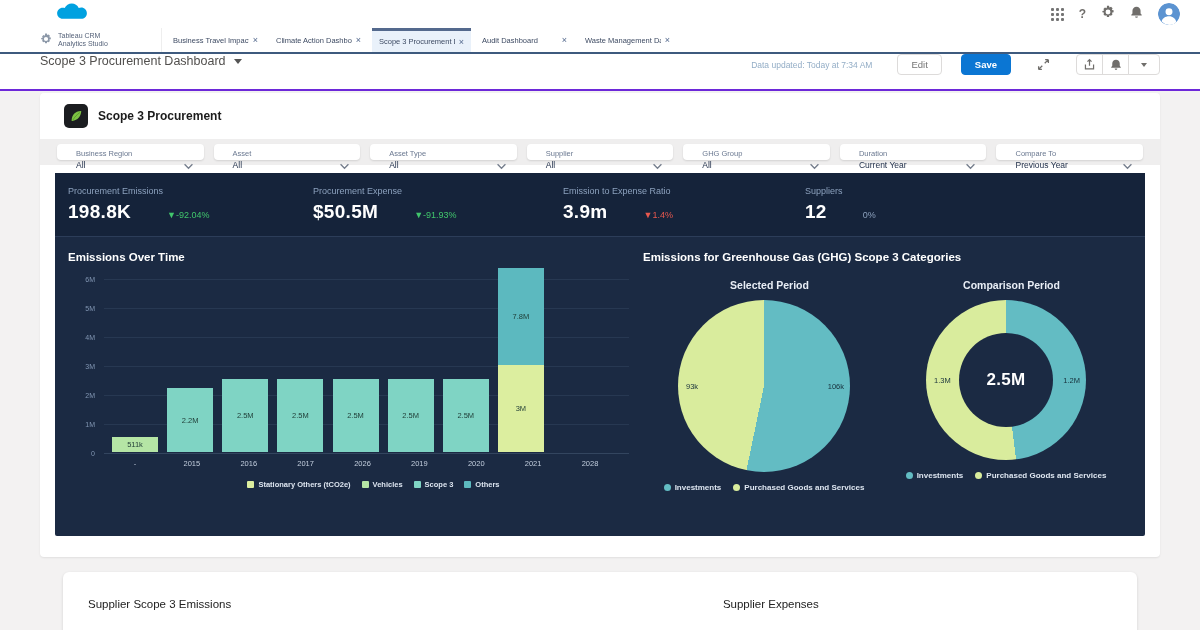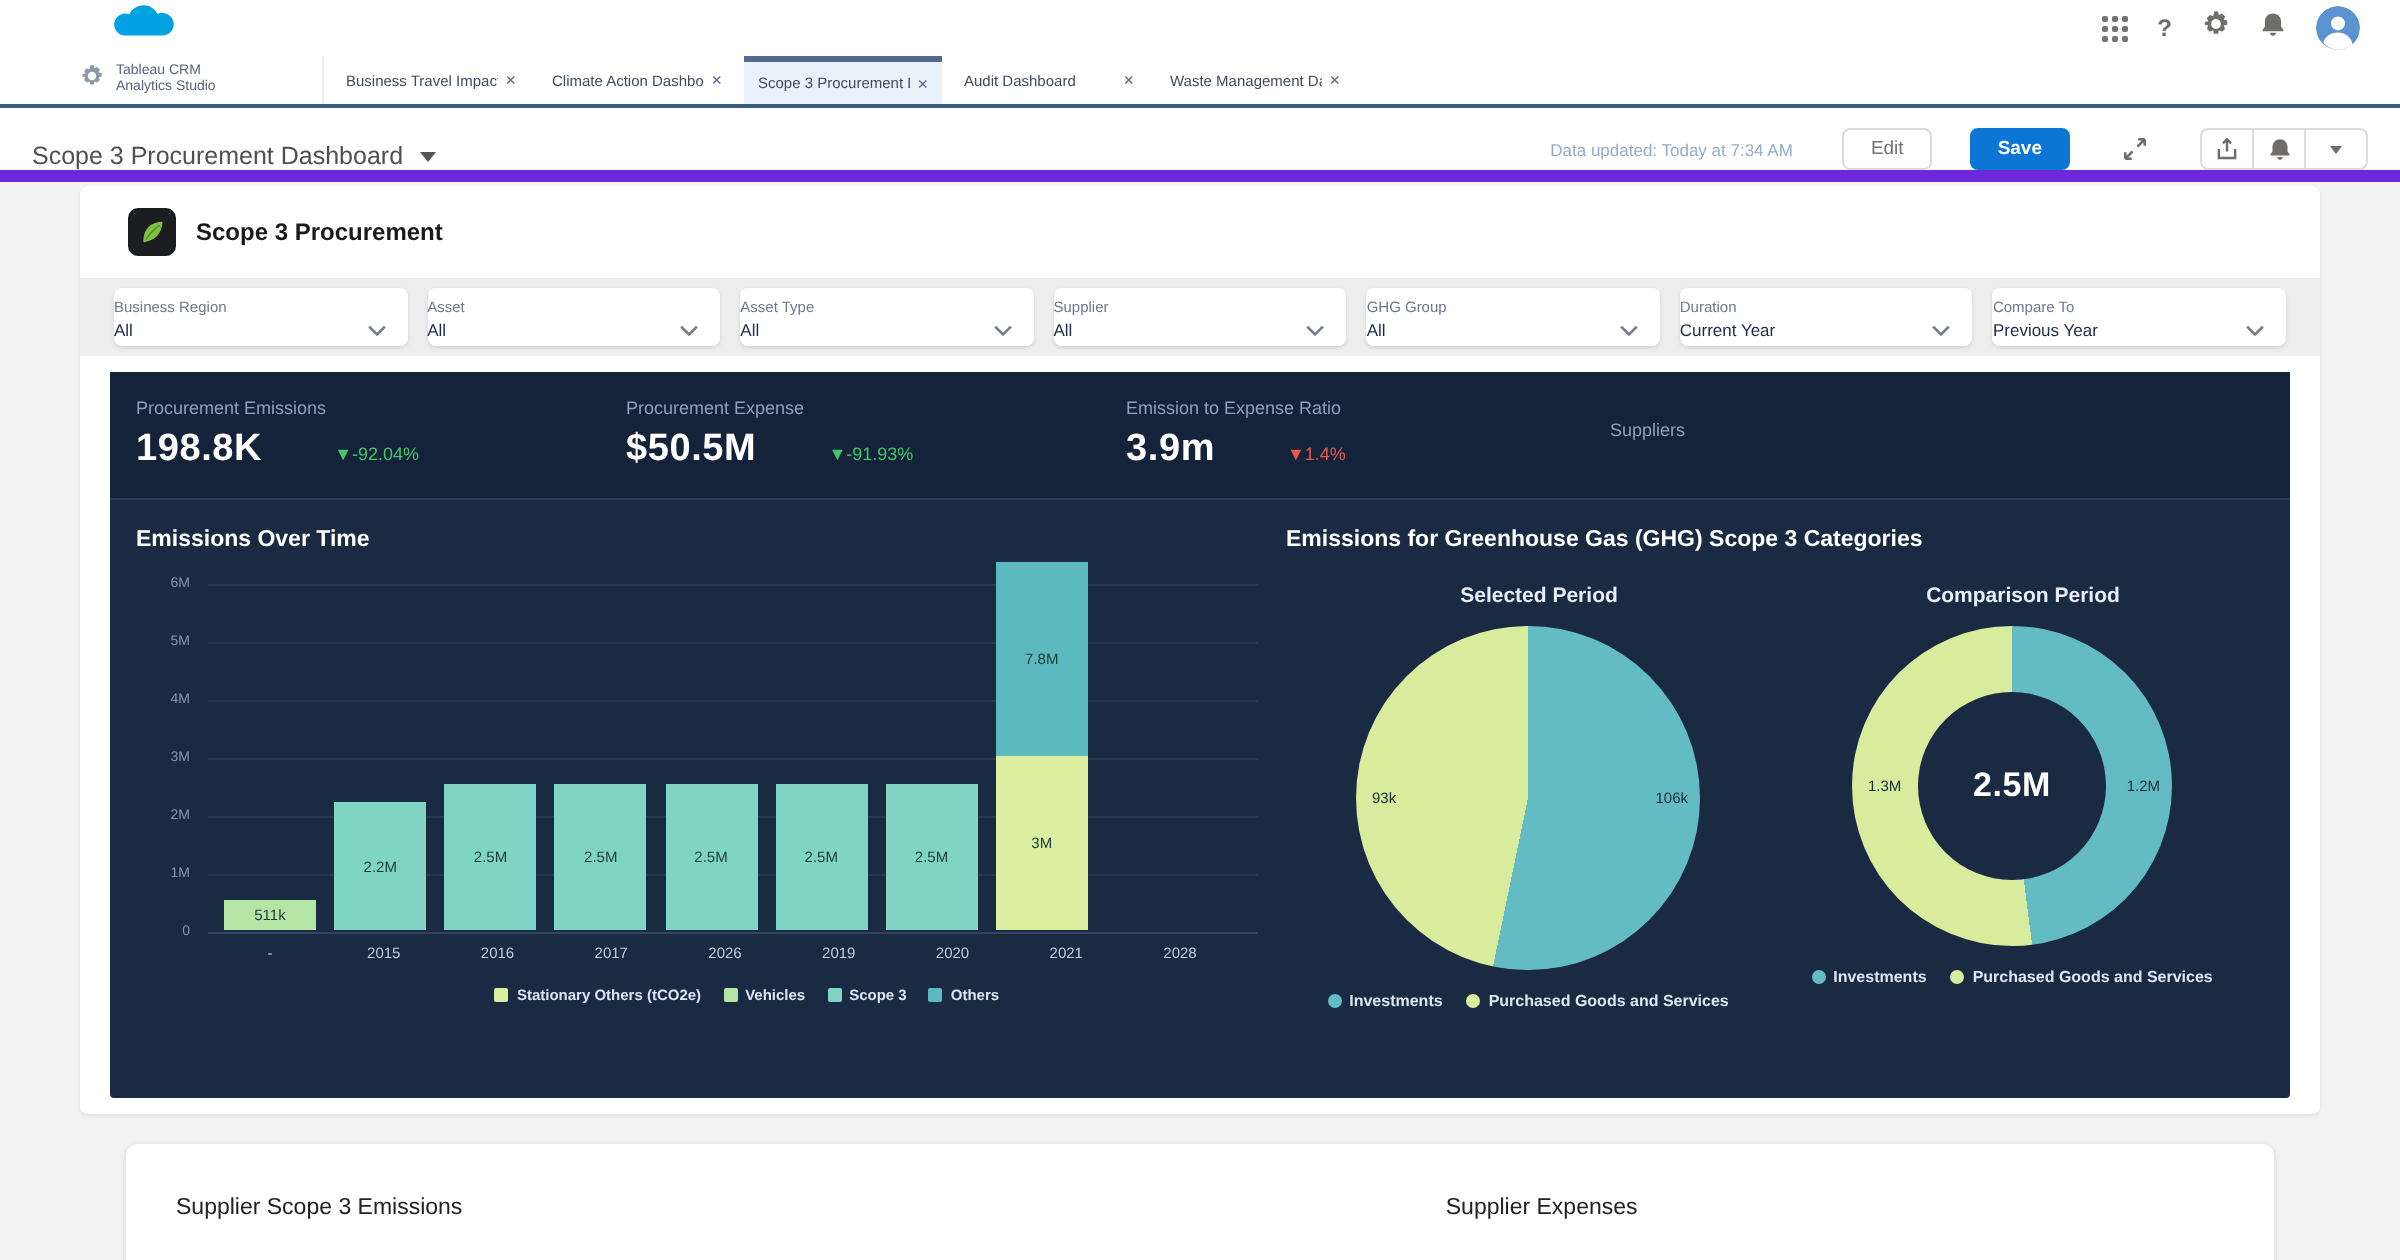--- a/index.html
+++ b/index.html
@@ -19,22 +19,22 @@
              border-bottom:2px solid #3e5a7e; background:#fff; }
   .app-tab { width:122px; display:flex; align-items:center; gap:6px; font-size:7px; line-height:1.2;
              color:#56637a; border-right:1px solid #eee; padding-right:6px; }
   .tab { width:99px; margin-left:4px; position:relative; display:flex; align-items:center;
          justify-content:space-between; padding:0 7px; font-size:7.5px; color:#3e4b63; cursor:pointer; }
   .tab.active { background:#e9f1fa; border-top:3px solid #54698d; }
   .tab-label { white-space:nowrap; overflow:hidden; }
   .tab-close { color:#54698d; font-size:9px; margin-left:4px; }
 
   
-  .toolbar { height:37px; display:flex; align-items:flex-end; padding:0 16px;
-             border-bottom:6px solid #6d28d9; background:#fff; }
+  .toolbar { height:37px; display:flex; align-items:flex-start; padding:0 40px;
+             border-bottom:2px solid #6d28d9; background:#fff; }
   .tb-title { font-size:12.5px; color:#514f4d; display:flex; align-items:center; gap:8px; cursor:pointer; }
   .caret-dn { width:0; height:0; border-left:4px solid transparent; border-right:4px solid transparent;
               border-top:5px solid #555; display:inline-block; }
   .tb-right { margin-left:auto; display:flex; align-items:center; gap:19px; }
   .updated { font-size:8.5px; color:#93adc6; margin-right:6px; }
   .btn { height:21px; padding:0 13px; font-size:9.5px; border-radius:4px; border:1px solid #dddbda;
          background:#fff; color:#747474; display:flex; align-items:center; cursor:pointer; }
   .btn.save { background:#0b76d3; border-color:#0b76d3; color:#fff; font-weight:bold; }
   .icon-btn { width:27px; height:21px; display:flex; align-items:center; justify-content:center;
               background:#fff; cursor:pointer; }
@@ -48,22 +48,22 @@
   
   .main { position:absolute; top:91px; left:0; right:0; bottom:0; background:#f3f2f2; }
   .panel { position:absolute; left:40px; right:40px; top:2px; height:464px; background:#fff;
            border-radius:4px; box-shadow:0 1px 2px rgba(0,0,0,.08); }
   .panel-title-row { height:46px; display:flex; align-items:center; gap:10px; padding:0 24px; }
   .leaf-box { width:24px; height:24px; border-radius:5px; background:#1b1d20; display:flex;
               align-items:center; justify-content:center; }
   .panel-title { font-size:12px; font-weight:bold; color:#1b1b1b; }
 
   .filter-strip { background:#efeeee; padding:5px 17px; display:flex; gap:10px; }
-  .filter { flex:1; background:#fff; border-radius:4px; padding:5px 0; position:relative;
-            box-shadow:0 1px 2px rgba(0,0,0,.12); cursor:pointer; height:29px; }
+  .filter { flex:1; background:#fff; border-radius:4px; padding:5px 19px; position:relative;
+            box-shadow:0 1px 2px rgba(0,0,0,.12); cursor:pointer; height:16px; }
   .flabel { font-size:7.5px; color:#6a7890; }
   .fvalue { font-size:8.5px; color:#1d2c47; margin-top:2px; }
   .fchev { position:absolute; right:10px; top:12px; }
 
   .navy { margin:8px 15px 0; background:#1b2a43; border-radius:2px; height:363px; }
   .kpi-band { height:64px; background:#15233a; border-bottom:1px solid #2c3d59;
               display:grid; grid-template-columns:245px 250px 242px 1fr; align-items:center; padding-left:13px; }
   .klabel { font-size:9px; color:#8ca1bd; margin-bottom:5px; }
   .krow { display:flex; align-items:baseline; gap:36px; }
   .kvalue { font-size:19px; font-weight:bold; color:#fff; letter-spacing:.3px; }
@@ -306,20 +306,24 @@
           </div>
           <div class="kpi">
             <div class="klabel">Emission to Expense Ratio</div>
             <div class="krow">
               <span class="kvalue">3.9m</span>
               <span class="kchange bad">▼1.4%</span>
             </div>
           </div>
           <div class="kpi">
             <div class="klabel">Suppliers</div>
+            <div class="krow">
+              <span class="kvalue">12</span>
+              <span class="kchange neutral">0%</span>
+            </div>
           </div>
         </div>
 
       <div class="charts">
         <div class="chart-left">
           <div class="widget-title">Emissions Over Time</div>
           <div class="plot-wrap">
             <div class="y-axis">
                 <span style="top: 0px;">6M</span>
                 <span style="top: 29px;">5M</span>

